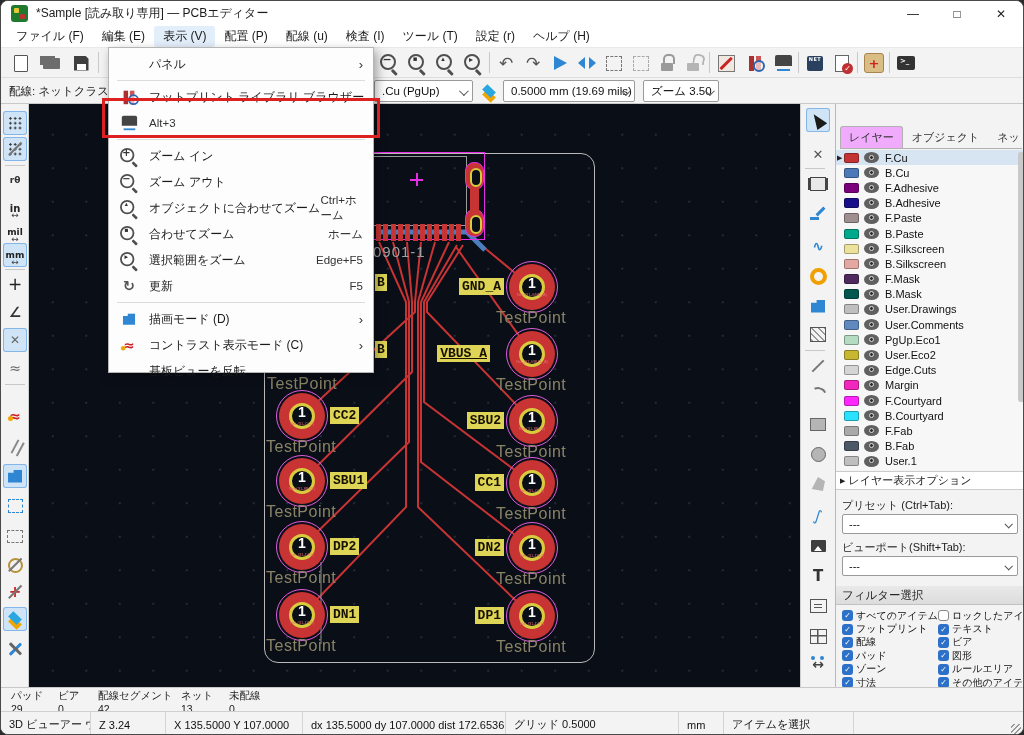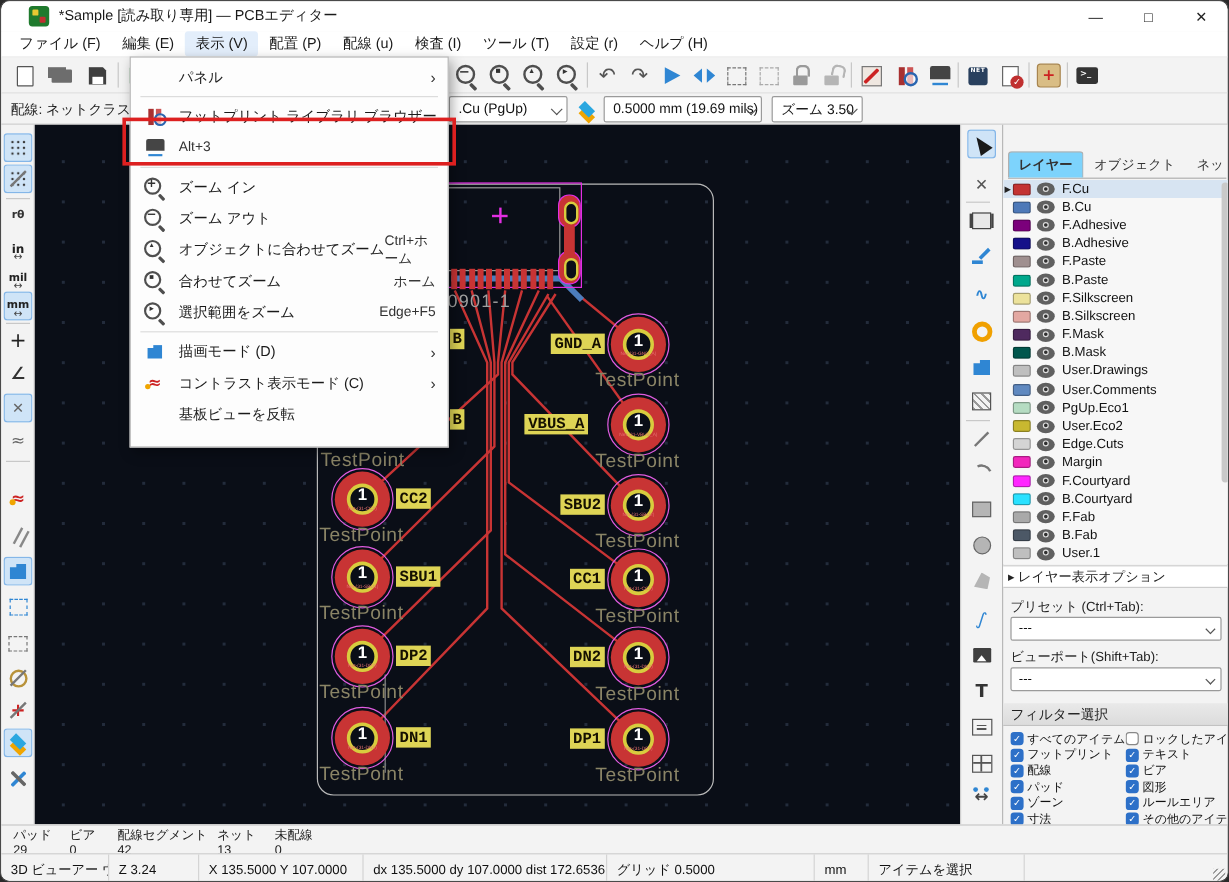--- a/index.html
+++ b/index.html
@@ -1,20 +1,20 @@
 <!DOCTYPE html>
 <html><head>
 <meta charset="utf-8">
 <style>
   html,body{margin:0;padding:0;background:#2a2a2a;font-family:"Liberation Sans","DejaVu Sans",sans-serif;}
   #win{position:relative;width:1024px;height:735px;background:#f3f3f3;border:1px solid #4a4a4a;border-radius:8px;overflow:hidden;box-sizing:border-box;}
   *{box-sizing:border-box;}
 
   
-  #titlebar{position:absolute;left:0;top:0;width:100%;height:25px;background:#ffffff;display:flex;align-items:center;padding-left:23px;}
+  #titlebar{position:absolute;left:0;top:0;width:100%;height:25px;background:#ffffff;display:flex;align-items:center;padding-left:10px;}
   #app-icon{width:17px;height:17px;border-radius:3px;background:#1f7a2d;position:relative;margin-right:8px;}
   #app-icon::before{content:"";position:absolute;left:3px;top:3px;width:5px;height:5px;background:#e8c832;border-radius:1px;}
   #app-icon::after{content:"";position:absolute;right:3px;bottom:3px;width:5px;height:5px;background:#c03030;border-radius:1px;}
   #title-text{font-size:12px;color:#1a1a1a;}
   #win-controls{position:absolute;right:0;top:0;height:25px;display:flex;}
   .wc{width:44px;height:25px;display:flex;align-items:center;justify-content:center;font-size:12px;color:#222;}
 
   
   #menubar{position:absolute;left:0;top:25px;width:100%;height:22px;background:#ffffff;display:flex;align-items:center;padding-left:6px;border-bottom:1px solid #e8e8e8;}
   .mb-item{font-size:12px;color:#1a1a1a;padding:2px 9px;border-radius:3px;white-space:nowrap;}
@@ -159,21 +159,21 @@
   .menu-row .sc{color:#333;font-size:11.5px;}
   .menu-row .sub{color:#333;font-size:13px;}
   .menu-sep{height:1px;background:#dcdcdc;margin:3px 8px;}
   #annotation-3d{position:absolute;left:101px;top:97px;width:278px;height:40px;border:3px solid #dd2020;z-index:30;}
 
   
   #rightpanel{position:absolute;left:834px;top:103px;width:190px;height:583px;background:#f3f3f3;border-left:1px solid #b8b8b8;}
   .panel-header{height:19px;background:linear-gradient(#e9e9e9,#dcdcdc);border-bottom:1px solid #c2c2c2;font-size:11.5px;color:#222;display:flex;align-items:center;padding-left:6px;}
   #tabs{position:absolute;left:4px;top:23px;height:22px;display:flex;align-items:flex-end;width:182px;border-bottom:1px solid #b0b0b0;}
   .tab{font-size:11px;color:#333;padding:3px 8px;border:1px solid transparent;border-bottom:none;white-space:nowrap;}
-  .tab.active{background:#7dd3fc;border-color:#b0b0b0;border-radius:3px 3px 0 0;font-weight:bold;}
+  .tab.active{background:#f0abfc;border-color:#b0b0b0;border-radius:3px 3px 0 0;}
   #layerlist{position:absolute;left:0;top:46px;width:190px;height:320px;background:#f7f7f7;overflow:hidden;}
   .layer-row{height:15.2px;display:flex;align-items:center;padding-left:8px;position:relative;}
   .layer-row.sel{background:#d7e4f2;}
   .layer-row .arr{position:absolute;left:1px;font-size:7px;color:#222;}
   .swatch{width:15px;height:10px;border-radius:2px;border:1px solid rgba(0,0,0,.3);margin-right:5px;}
   .eye{width:15px;height:11px;border-radius:50%;background:#606060;position:relative;margin-right:6px;}
   .eye::after{content:"";position:absolute;left:4.5px;top:2.5px;width:3px;height:3px;border-radius:50%;background:#2f2f2f;border:1.5px solid #ddd;}
   .layer-name{font-size:11px;color:#111;}
   #layerlist-scroll{position:absolute;right:2px;top:2px;width:6px;height:250px;background:#c9c9c9;border-radius:3px;}
   #layer-opts{position:absolute;left:0;top:367px;width:190px;height:19px;background:#fff;border-top:1px solid #ccc;border-bottom:1px solid #ccc;display:flex;align-items:center;font-size:11px;color:#222;padding-left:4px;}
@@ -842,20 +842,25 @@
         <span class="lbl">合わせてズーム</span>
         <span class="sc">ホーム</span>
       </div>
       <div class="menu-row">
         <span class="ic" data-icon="zoom-selection">
           <i>▸</i>
         </span>
         <span class="lbl">選択範囲をズーム</span>
         <span class="sc">Edge+F5</span>
       </div>
+      <div class="menu-row">
+        <span class="ic" data-icon="refresh"></span>
+        <span class="lbl">更新</span>
+        <span class="sc">F5</span>
+      </div>
       <div class="menu-sep"></div>
       <div class="menu-row">
         <span class="ic" data-icon="draw-mode"></span>
         <span class="lbl">描画モード (D)</span>
         <span class="sub">›</span>
       </div>
       <div class="menu-row">
         <span class="ic" data-icon="contrast-mode"></span>
         <span class="lbl">コントラスト表示モード (C)</span>
         <span class="sub">›</span>

